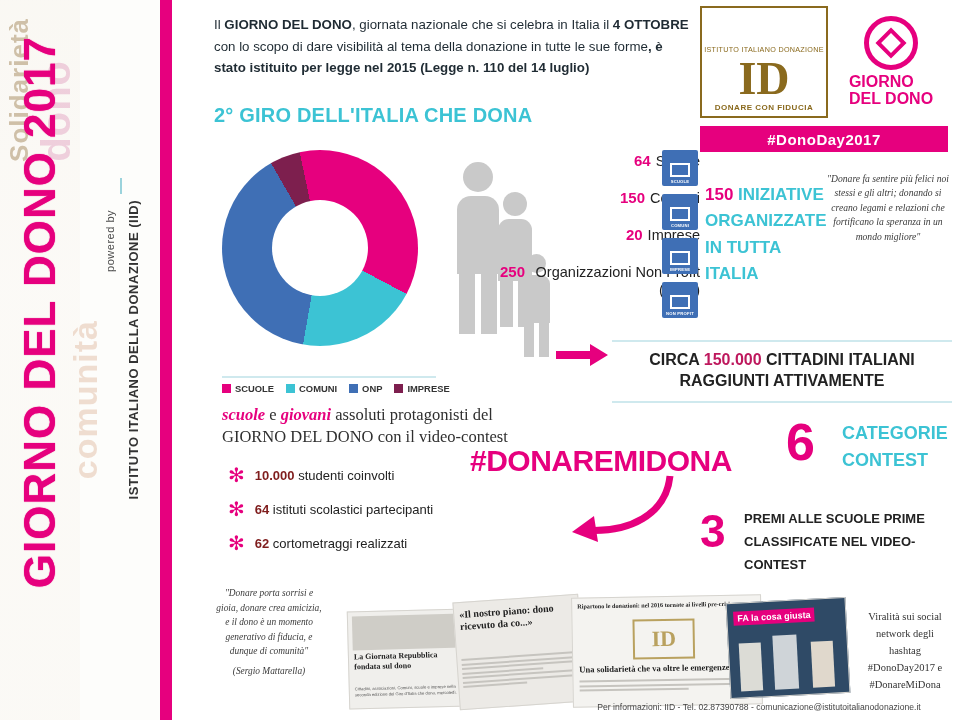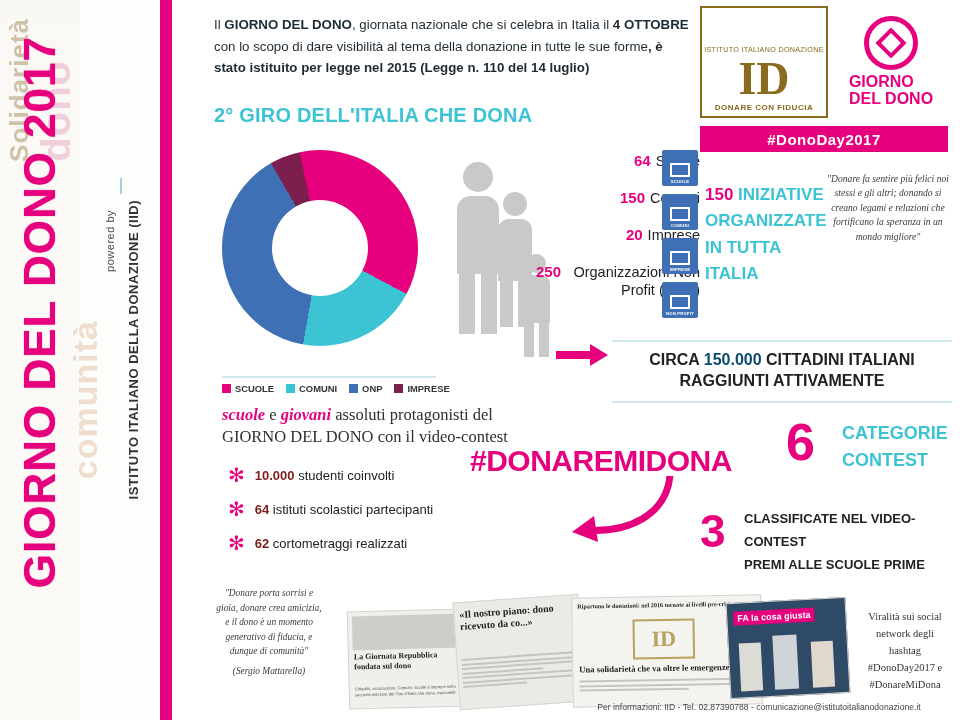--- a/index.html
+++ b/index.html
@@ -164,21 +164,21 @@
   .person { position: absolute; background: #c9c9c9; }
   .p-head { border-radius: 50%; }
 
   
   .stats { position: absolute; left: 500px; top: 152px; width: 200px; }
   .stat-row {
     display: flex; justify-content: flex-end; align-items: baseline;
     gap: 5px; height: 37px; font-size: 14.5px; color: #222;
   }
   .stat-num { color: #e6007e; font-weight: bold; font-size: 15px; }
-  .stat-row.two { height: 48px; line-height: 1.25; margin-left: 36px; }
+  .stat-row.two { height: 48px; line-height: 1.25; }
   .stat-row.two .lbl { text-align: right; }
 
   .tiles { position: absolute; left: 662px; top: 150px; width: 36px; }
   .tile {
     width: 36px; height: 36px; background: #3f6fb5; color: #fff;
     margin-bottom: 8px; border-radius: 2px;
     display: flex; flex-direction: column; align-items: center; justify-content: flex-end;
     padding-bottom: 2px;
   }
   .tile .glyph {
@@ -205,21 +205,21 @@
   .arrow-pink {
     position: absolute; left: 556px; top: 342px; width: 52px; height: 26px;
   }
   .cittadini {
     position: absolute; left: 612px; top: 340px; width: 340px;
     border-top: 2px solid #cfe9ee; border-bottom: 2px solid #cfe9ee;
     padding: 8px 0 9px 0;
     text-align: center;
     font-size: 16px; font-weight: bold; color: #222; line-height: 1.3;
   }
-  .cittadini .hl { color: #0c4a6e; }
+  .cittadini .hl { color: #be185d; }
 
   
   .scuole-line {
     position: absolute; left: 222px; top: 404px; width: 330px;
     font-size: 16.5px; color: #2f2f2f; line-height: 1.35;
     font-family: "Liberation Serif", serif;
   }
   .scuole-line .pink-i { color: #e6007e; font-style: italic; font-weight: bold;}
   .bullets { position: absolute; left: 228px; top: 458px; width: 300px; }
   .b-row { display: flex; align-items: center; gap: 10px; height: 34px; font-size: 13px; color: #222;}
@@ -452,22 +452,22 @@
     </svg>
   </div>
 
   <div class="cat6">6</div>
   <div class="cat6-lbl">
     <div>CATEGORIE</div>
     <div>CONTEST</div>
   </div>
   <div class="prem3">3</div>
   <div class="prem3-lbl">
+    <div>PREMI ALLE SCUOLE PRIME</div>
     <div>CLASSIFICATE NEL VIDEO-CONTEST</div>
-    <div>PREMI ALLE SCUOLE PRIME</div>
   </div>
 
 
   <div class="quote-matt">
     <div>"Donare porta sorrisi e gioia, donare crea amicizia, e il dono è un momento generativo di fiducia, e dunque di comunità"</div>
     <div style="margin-top:5px">(Sergio Mattarella)</div>
   </div>
 
   <div class="clips">
     <div class="clip clip-a">

